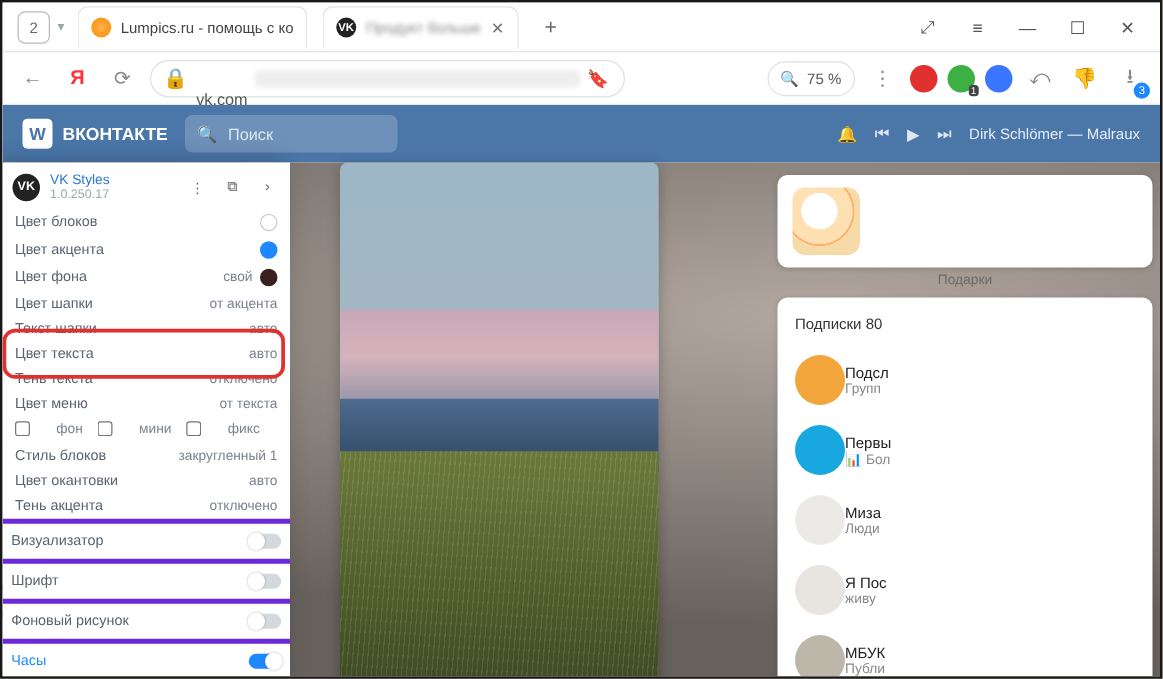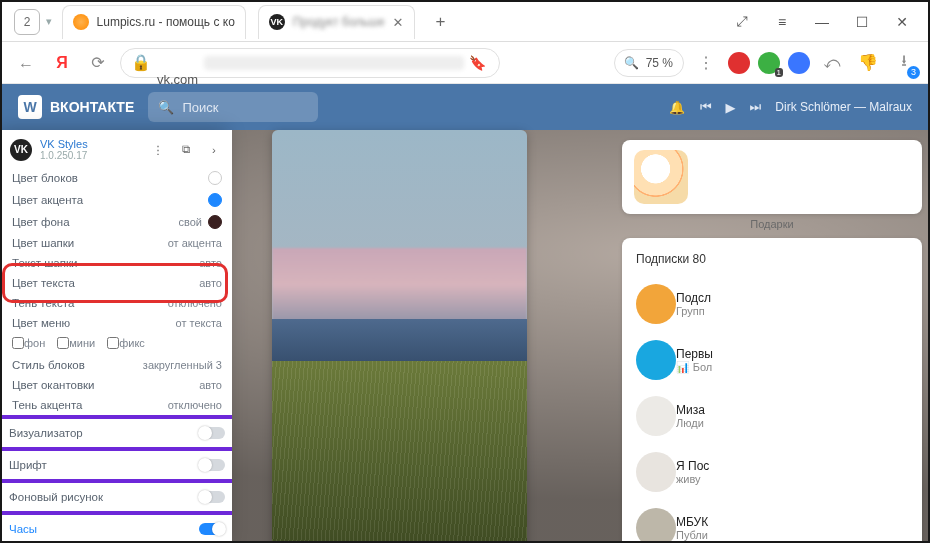--- a/index.html
+++ b/index.html
@@ -84,21 +84,21 @@
   .popup-h .hic { width: 20px; text-align: center; color: #666; }
 
   .row { display: flex; align-items: center; justify-content: space-between; padding: 4px 10px; }
   .row .lab { color: #5a6470; }
   .row .val { color: #7b838e; font-size: 11px; }
   .swatch { width: 14px; height: 14px; border-radius: 50%; display: inline-block; vertical-align: middle; border: 1px solid #ccc; }
   .valgroup { display: flex; align-items: center; gap: 6px; }
   .hl-box { position: absolute; left: 0; right: 4px; top: 133px; height: 40px; border: 3px solid #e2302f; border-radius: 10px; pointer-events: none; }
 
   .chkrow { display: flex; align-items: center; gap: 12px; padding: 4px 10px 6px; color: #7b838e; }
-  .chkrow label { display: flex; align-items: flex-end; gap: 0; font-size: 11px; }
+  .chkrow label { display: flex; align-items: flex-end; gap: 21px; font-size: 11px; }
   .chkrow input { width: 12px; height: 12px; }
 
   .section { display: flex; align-items: center; justify-content: space-between; padding: 8px 7px; color: #5a6470; border-top: 4px solid #6d28d9; }
   .toggle { width: 26px; height: 12px; border-radius: 7px; background: #d5d9de; position: relative; }
   .toggle::after { content: ""; width: 14px; height: 14px; border-radius: 50%; background: #fff; box-shadow: 0 0 2px rgba(0,0,0,.3); position: absolute; top: -1px; left: -1px; }
   .toggle.on { background: #1e88ff; }
   .toggle.on::after { left: auto; right: -1px; }
   .section.active .lab { color: #1e88ff; }
 
   .rel { position: relative; }
@@ -308,21 +308,21 @@
         </label>
       <label>
           <input type="checkbox" style="">
           <span>фикс</span>
         </label>
     </div>
 
     <div id="rows2">
         <div class="row">
           <span class="lab">Стиль блоков</span>
-          <span class="val">закругленный 3</span>
+          <span class="val">закругленный 1</span>
         </div>
         <div class="row">
           <span class="lab">Цвет окантовки</span>
           <span class="val">авто</span>
         </div>
         <div class="row">
           <span class="lab">Тень акцента</span>
           <span class="val">отключено</span>
         </div>
       </div>

